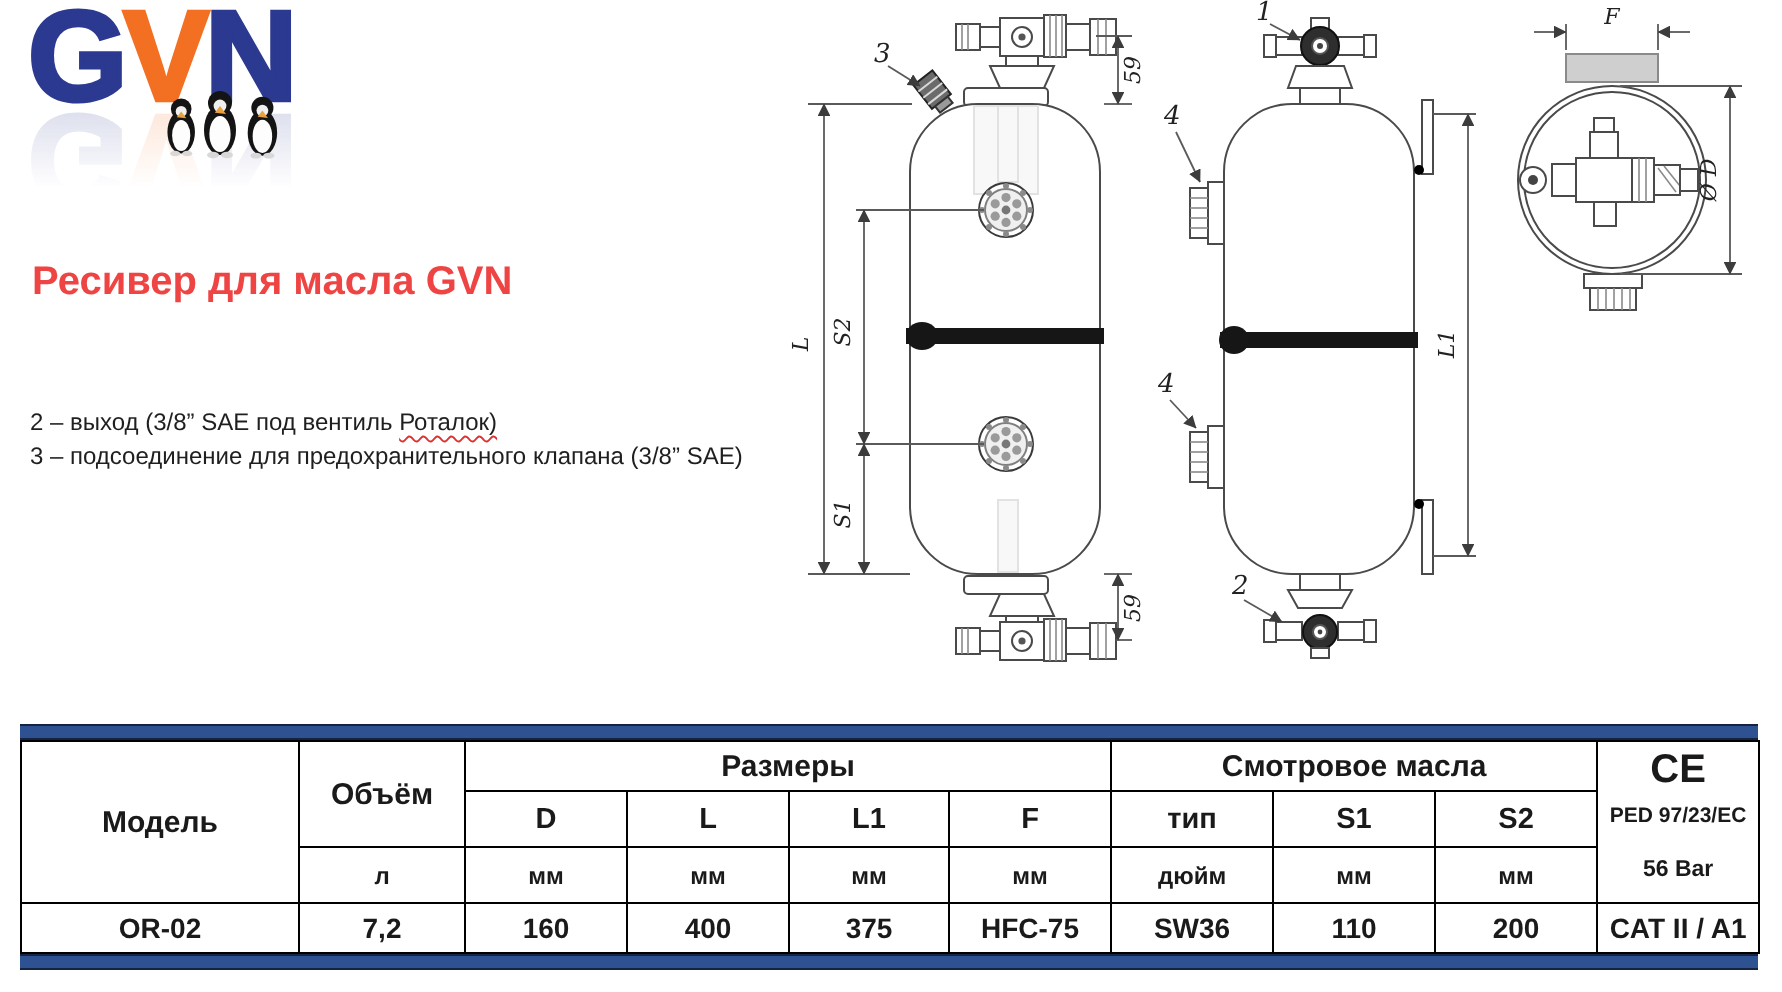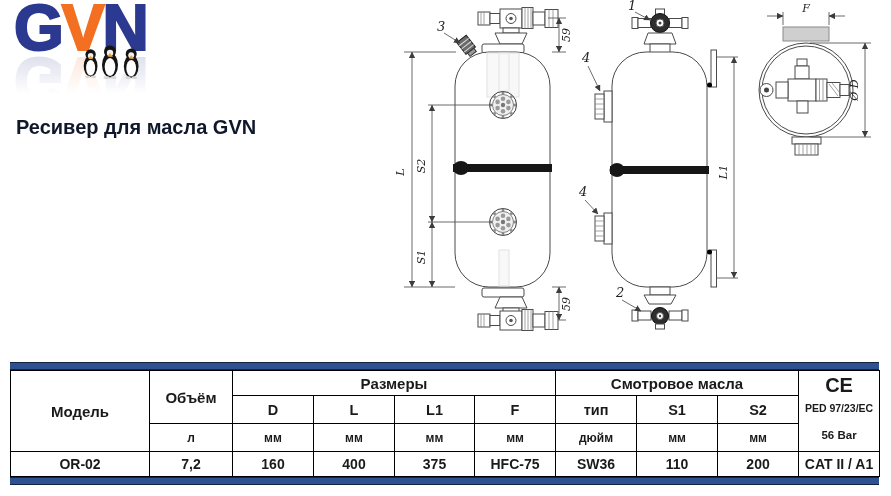--- a/index.html
+++ b/index.html
@@ -16,21 +16,21 @@
   .c-navy { color:#2b3990; }
   .c-orange { color:#f36f21; }
   .logo-reflection { position:absolute; left:0; top:46px; transform:scaleY(-1); opacity:.2;
     -webkit-mask-image:linear-gradient(to top, rgba(0,0,0,.95), rgba(0,0,0,0) 72%);
     mask-image:linear-gradient(to top, rgba(0,0,0,.95), rgba(0,0,0,0) 72%); }
   #penguins { position:absolute; left:68px; top:42px; }
   .tagline { position:absolute; left:4px; top:76px; font-size:10.5px; font-weight:600;
     letter-spacing:1.6px; color:#555fa6; white-space:nowrap; }
 
   
-  #doc-title { position:absolute; left:16px; top:116px; font-size:20px; font-weight:700; color:#0f172a; }
+  #doc-title { position:absolute; left:16px; top:130px; font-size:20px; font-weight:700; color:#ef4444; }
   #parts-list { position:absolute; left:15px; top:203px; font-size:12px; line-height:16.5px; color:#1f1f1f; }
   .sp-err { text-decoration:underline; text-decoration-style:wavy; text-decoration-color:#e03131;
     text-decoration-thickness:1px; text-underline-offset:2px; }
 
   
   #drawing { position:absolute; left:395px; top:0; }
   #drawing .s  { stroke:#4a4a4a; stroke-width:1; fill:#fff; }
   #drawing .sl { stroke:#4a4a4a; stroke-width:1; fill:none; }
   #drawing .d  { stroke:#5a5a5a; stroke-width:.9; fill:none; }
   #drawing .hl { stroke:#8a8a8a; stroke-width:.8; fill:none; }
@@ -80,20 +80,22 @@
       </defs>
       <use href="#peng" transform="translate(0,4) scale(0.86)"></use>
       <use href="#peng" transform="translate(18,0) scale(1.0)"></use>
       <use href="#peng" transform="translate(40,3) scale(0.92)"></use>
     </svg>
   </div>
 
   <div id="doc-title">Ресивер для масла GVN</div>
 
   <div id="parts-list">
+    <div><span>2 – выход (3/8” SAE под вентиль </span><span class="sp-err">Роталок)</span><span></span></div>
+    <div><span>3 – подсоединение для предохранительного клапана (3/8” SAE)</span><span class="sp-err"></span><span></span></div>
   </div>
 
   <svg id="drawing" width="496" height="362" viewBox="395 0 496 362">
     <defs>
       <marker id="ah" viewBox="0 0 10 10" refX="9.5" refY="5" markerWidth="7" markerHeight="7" orient="auto-start-reverse">
         <path d="M0,0 L10,5 L0,10 z" fill="#3c3c3c"></path>
       </marker>
       <g id="sg">
         <circle r="13.5" fill="#fff" stroke="#3a3a3a"></circle>
         <circle r="10.5" fill="#f0f0f0" stroke="#808080"></circle>

